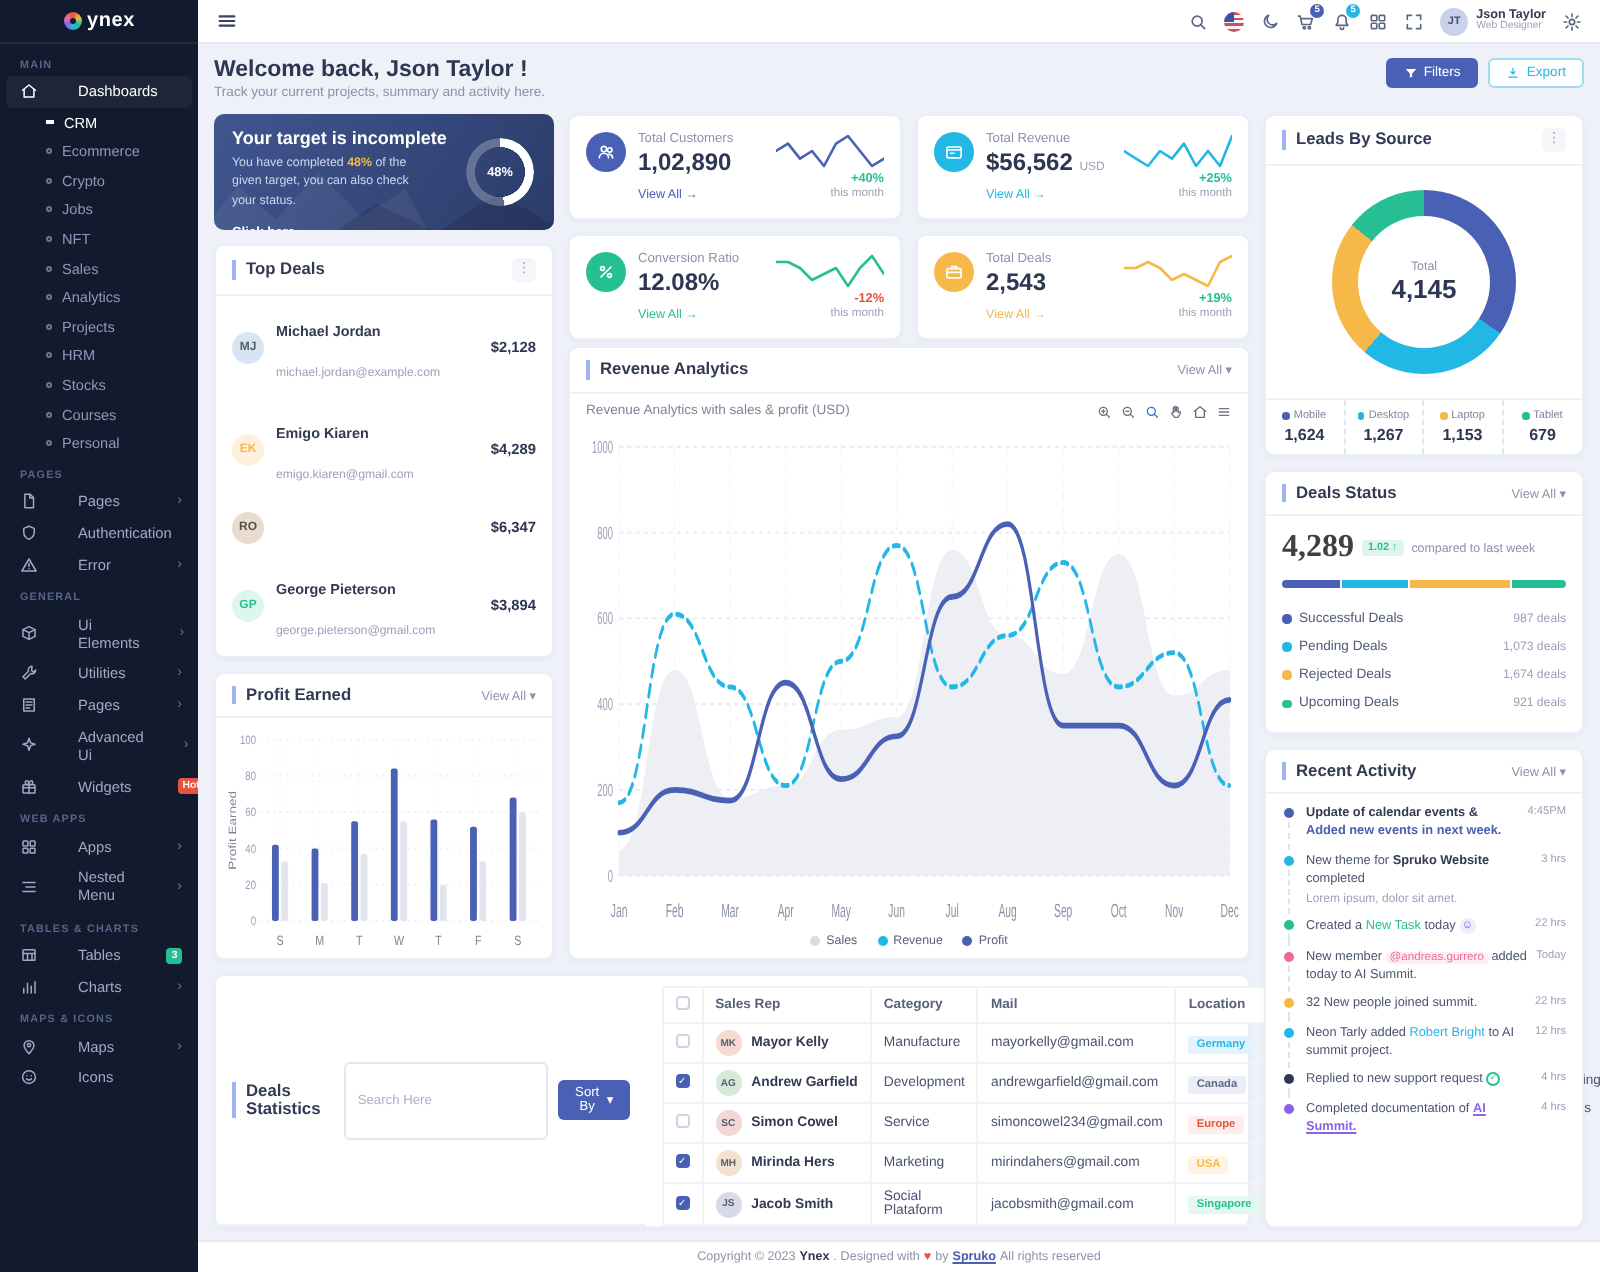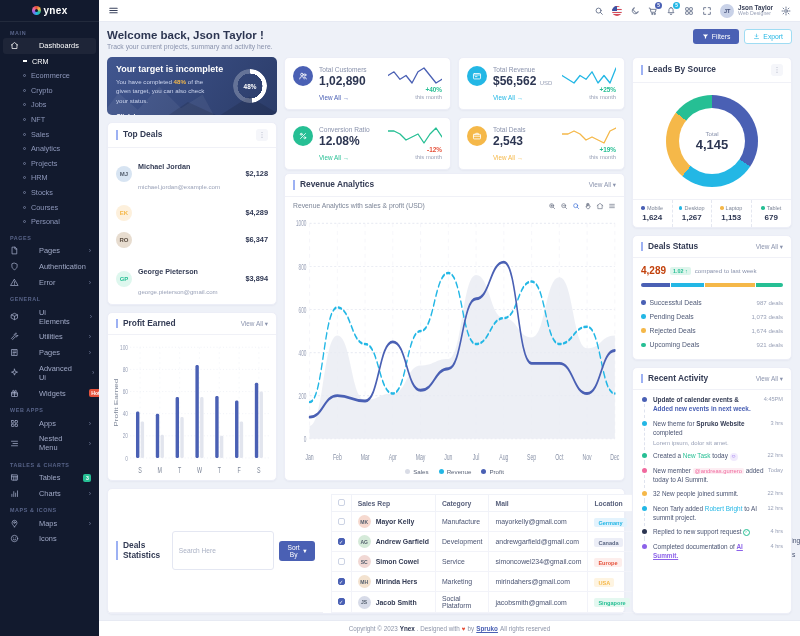--- a/index.html
+++ b/index.html
@@ -136,21 +136,21 @@
   .leads-legend{display:grid;grid-template-columns:repeat(4,1fr);border-top:1px solid var(--line);}
   .ll-cell{padding:5px 2px;text-align:center;border-right:1px dashed #e4e7f0;}
   .ll-cell:last-child{border-right:none;}
   .ll-lab{font-size:5.5px;color:#7d8698;display:flex;align-items:center;justify-content:center;gap:2px;}
   .ll-dot{width:3.5px;height:3.5px;border-radius:50%;}
   .ll-val{font-size:8px;font-weight:bold;color:#2d3652;margin-top:2px;}
 
   
   .ds-body{padding:7px 8px;}
   .ds-top{display:flex;align-items:center;gap:4px;}
-  .ds-value{font-size:10px;font-weight:bold;color:#c2410c;}
+  .ds-value{font-size:16px;font-weight:bold;color:#404040;font-family:Liberation Serif, serif;}
   .ds-badge{font-size:5.4px;font-weight:bold;color:var(--green);background:#def5ec;border-radius:2px;padding:1px 3px;}
   .ds-caption{font-size:6.2px;color:#8a93ad;}
   .ds-bar{display:flex;height:4px;border-radius:2px;overflow:hidden;margin:7px 0 8px;gap:1px;}
   .ds-item{display:flex;align-items:center;gap:4px;padding:3.6px 0;}
   .ds-dot{width:4.5px;height:4.5px;border-radius:50%;flex-shrink:0;}
   .ds-lab{font-size:6.8px;color:#4f5a77;}
   .ds-val{margin-left:auto;font-size:6.1px;color:#9aa2b8;}
 
   
   .activity-card{flex:1;min-height:0;display:flex;flex-direction:column;}
@@ -530,20 +530,24 @@
     <div class="deal-row">
       <span class="deal-avatar" style="background:#d7e4f2;color:#55606f">MJ</span>
       <span class="deal-meta">
         <span class="deal-name">Michael Jordan</span><br>
         <span class="deal-mail">michael.jordan@example.com</span>
       </span>
       <span class="deal-amt">$2,128</span>
     </div>
     <div class="deal-row">
       <span class="deal-avatar" style="background:#fdf0dc;color:#f5b849">EK</span>
+      <span class="deal-meta">
+        <span class="deal-name">Emigo Kiaren</span><br>
+        <span class="deal-mail">emigo.kiaren@gmail.com</span>
+      </span>
       <span class="deal-amt">$4,289</span>
     </div>
     <div class="deal-row">
       <span class="deal-avatar" style="background:#e7dccf;color:#5a4d41">RO</span>
       <span class="deal-amt">$6,347</span>
     </div>
     <div class="deal-row">
       <span class="deal-avatar" style="background:#def7ee;color:#26bf94">GP</span>
       <span class="deal-meta">
         <span class="deal-name">George Pieterson</span><br>

